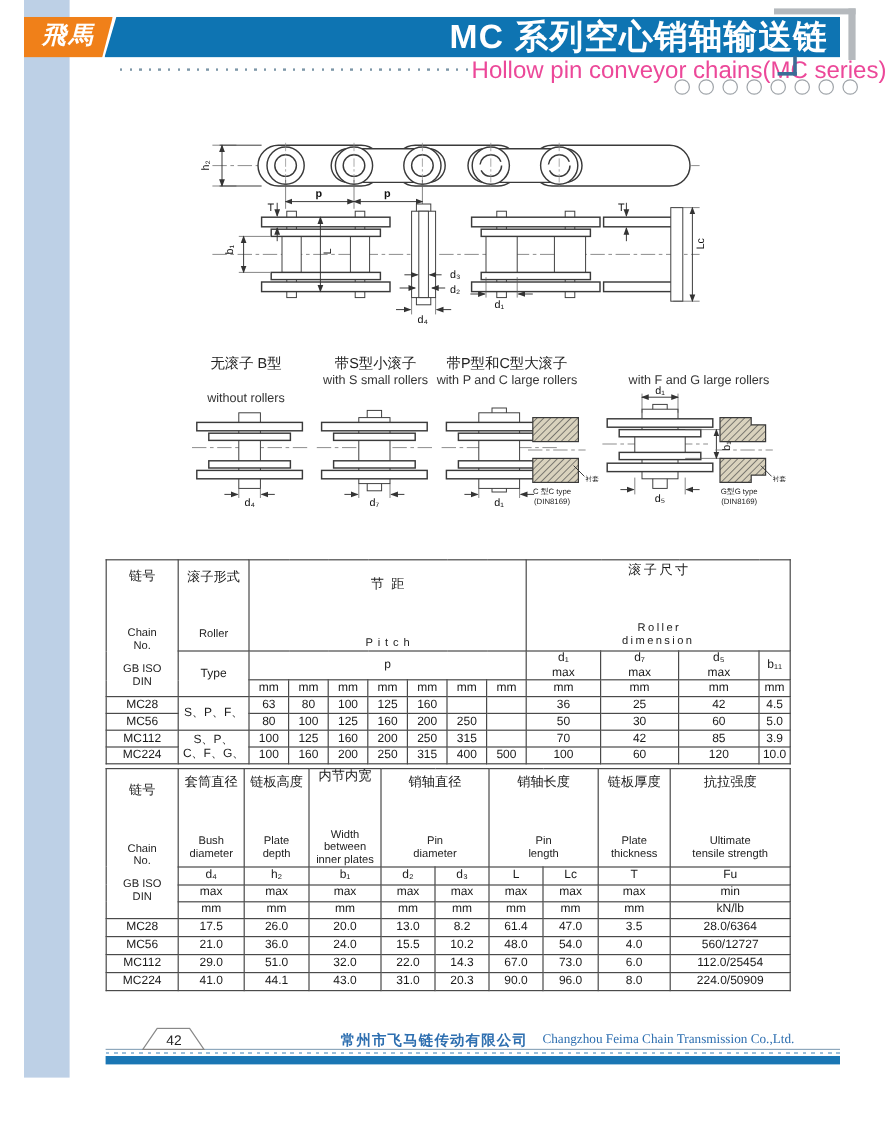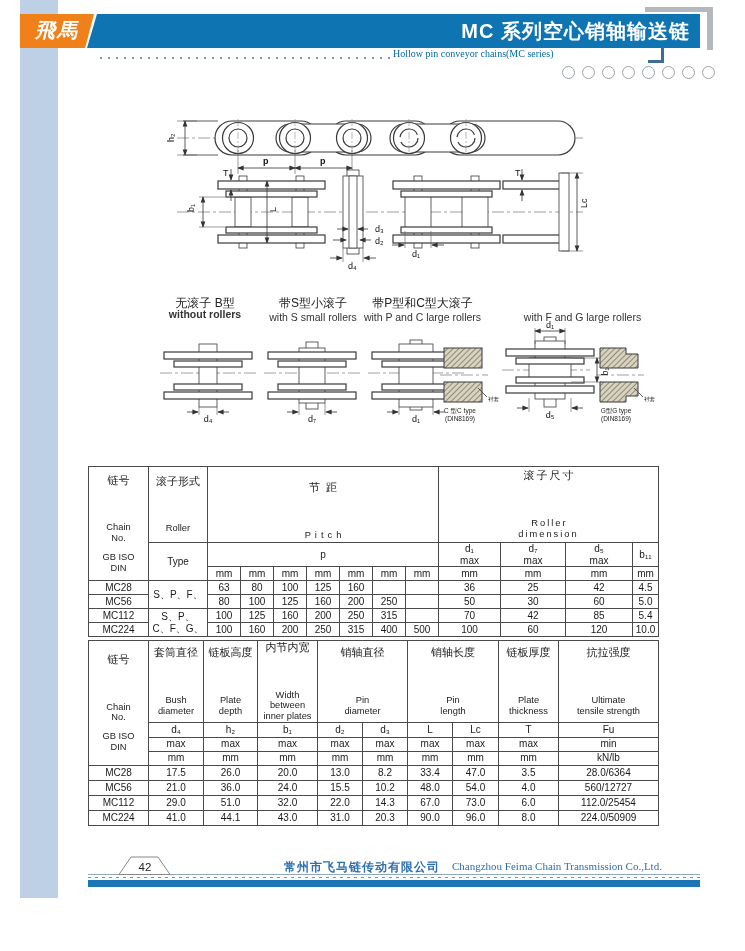--- a/index.html
+++ b/index.html
@@ -7,27 +7,27 @@
         font-family:"Liberation Sans",sans-serif;color:#1c1c1c;}
   
   .strip{position:absolute;left:20px;top:0;width:38px;height:898px;background:#bdd0e6;}
   .logo{position:absolute;left:20px;top:14px;width:74px;height:34px;background:#f08019;
         clip-path:polygon(0 0,100% 0,88% 100%,0 100%);color:#fff;text-align:center;
         font-family:"Liberation Serif",serif;font-weight:bold;font-style:italic;
         font-size:20px;line-height:32px;letter-spacing:2px;}
   .banner{position:absolute;left:87px;top:14px;width:613px;height:34px;background:#0e74b2;
         clip-path:polygon(10px 0,100% 0,100% 100%,0 100%);}
   .banner .title{position:absolute;right:10px;top:0;line-height:34px;color:#fff;
-        font-size:20px;font-weight:600;letter-spacing:1px;white-space:nowrap;}
+        font-size:28px;font-weight:600;letter-spacing:1px;white-space:nowrap;}
   .brk-h{position:absolute;left:645px;top:7px;width:68px;height:5px;background:#b5b9bd;}
   .brk-v{position:absolute;left:707px;top:7px;width:6px;height:43px;background:#b5b9bd;}
   .dots{position:absolute;left:100px;top:57px;width:290px;height:2px;
         background:repeating-linear-gradient(90deg,#7d97a8 0 2px,transparent 2px 8px);}
-  .subtitle{position:absolute;left:393px;top:48px;font-family:Liberation Serif, serif;
-        font-size:10px;color:#0369a1;white-space:nowrap;}
+  .subtitle{position:absolute;left:393px;top:48px;font-family:Liberation Sans, sans-serif;
+        font-size:20px;color:#ec4899;white-space:nowrap;}
   .brk2{position:absolute;left:648px;top:47px;width:13px;height:13px;
         border-right:3px solid #3c6d96;border-bottom:3px solid #3c6d96;}
   .rings{position:absolute;left:562px;top:66px;display:flex;gap:7px;}
   .rings span{width:11px;height:11px;border:1.5px solid #9fa4a9;border-radius:50%;display:block;}
   
   svg{font-family:"Liberation Sans",sans-serif;}
   .out{stroke:#3a3a3a;stroke-width:1.2;fill:#fff;}
   .thin{stroke:#3a3a3a;stroke-width:.8;fill:#fff;}
   .cl{stroke:#777;stroke-width:.7;stroke-dasharray:12 3 3 3;fill:none;}
   .vcl{stroke:#888;stroke-width:.6;stroke-dasharray:7 2 2 2;}
@@ -194,21 +194,21 @@
       <line class="dim" x1="359" y1="79" x2="359" y2="90" marker-end="url(#ar)"></line>
         <line class="dim" x1="359" y1="111" x2="359" y2="100" marker-end="url(#ar)"></line>
       <line class="ext" x1="398" y1="83" x2="420" y2="83"></line>
         <line class="ext" x1="398" y1="161" x2="420" y2="161"></line>
       <line class="dim" x1="414" y1="83" x2="414" y2="161" marker-start="url(#al)" marker-end="url(#ar)"></line>
       <text class="lbl" transform="rotate(-90 424 118)" x="424" y="118">Lc</text>
     </g>
   </svg>
 
   <div class="cap-cn" style="left:150px;top:295px;width:110px;">无滚子 B型</div>
-  <div class="cap-en" style="left:150px;top:308px;width:110px;font-weight:bold;">without rollers</div>
+  <div class="cap-en" style="left:150px;top:326px;width:110px;">without rollers</div>
   <div class="cap-cn" style="left:253px;top:295px;width:120px;">带S型小滚子</div>
   <div class="cap-en" style="left:253px;top:311px;width:120px;">with S small rollers</div>
   <div class="cap-cn" style="left:345px;top:295px;width:155px;">带P型和C型大滚子</div>
   <div class="cap-en" style="left:345px;top:311px;width:155px;">with P and C large rollers</div>
   <div class="cap-en" style="left:495px;top:311px;width:175px;">with F and G large rollers</div>
 
   <svg style="position:absolute;left:158px;top:328px;" width="100" height="95" viewBox="0 0 100 95">
     <line class="cl" x1="2" y1="45" x2="98" y2="45"></line>
     <rect class="thin" x="41" y="16" width="18" height="63"></rect>
     <rect class="out" x="6" y="24" width="88" height="7"></rect>
@@ -390,21 +390,21 @@
       <td>100</td>
           <td>125</td>
           <td>160</td>
           <td>200</td>
           <td>250</td>
           <td>315</td>
           <td></td>
       <td>70</td>
           <td>42</td>
           <td>85</td>
-          <td>5.4</td>
+          <td>3.9</td>
     </tr>
     <tr style="height:14px">
       <td>MC224</td>
       <td>100</td>
           <td>160</td>
           <td>200</td>
           <td>250</td>
           <td>315</td>
           <td>400</td>
           <td>500</td>
@@ -493,21 +493,21 @@
       <td>mm</td><td>mm</td><td>mm</td><td>mm</td><td>mm</td><td>mm</td><td>mm</td><td>mm</td>
       <td>kN/lb</td>
     </tr>
     <tr style="height:15px">
       <td>MC28</td>
       <td>17.5</td>
           <td>26.0</td>
           <td>20.0</td>
           <td>13.0</td>
           <td>8.2</td>
-          <td>33.4</td>
+          <td>61.4</td>
           <td>47.0</td>
           <td>3.5</td>
           <td>28.0/6364</td>
     </tr>
     <tr style="height:15px">
       <td>MC56</td>
       <td>21.0</td>
           <td>36.0</td>
           <td>24.0</td>
           <td>15.5</td>

